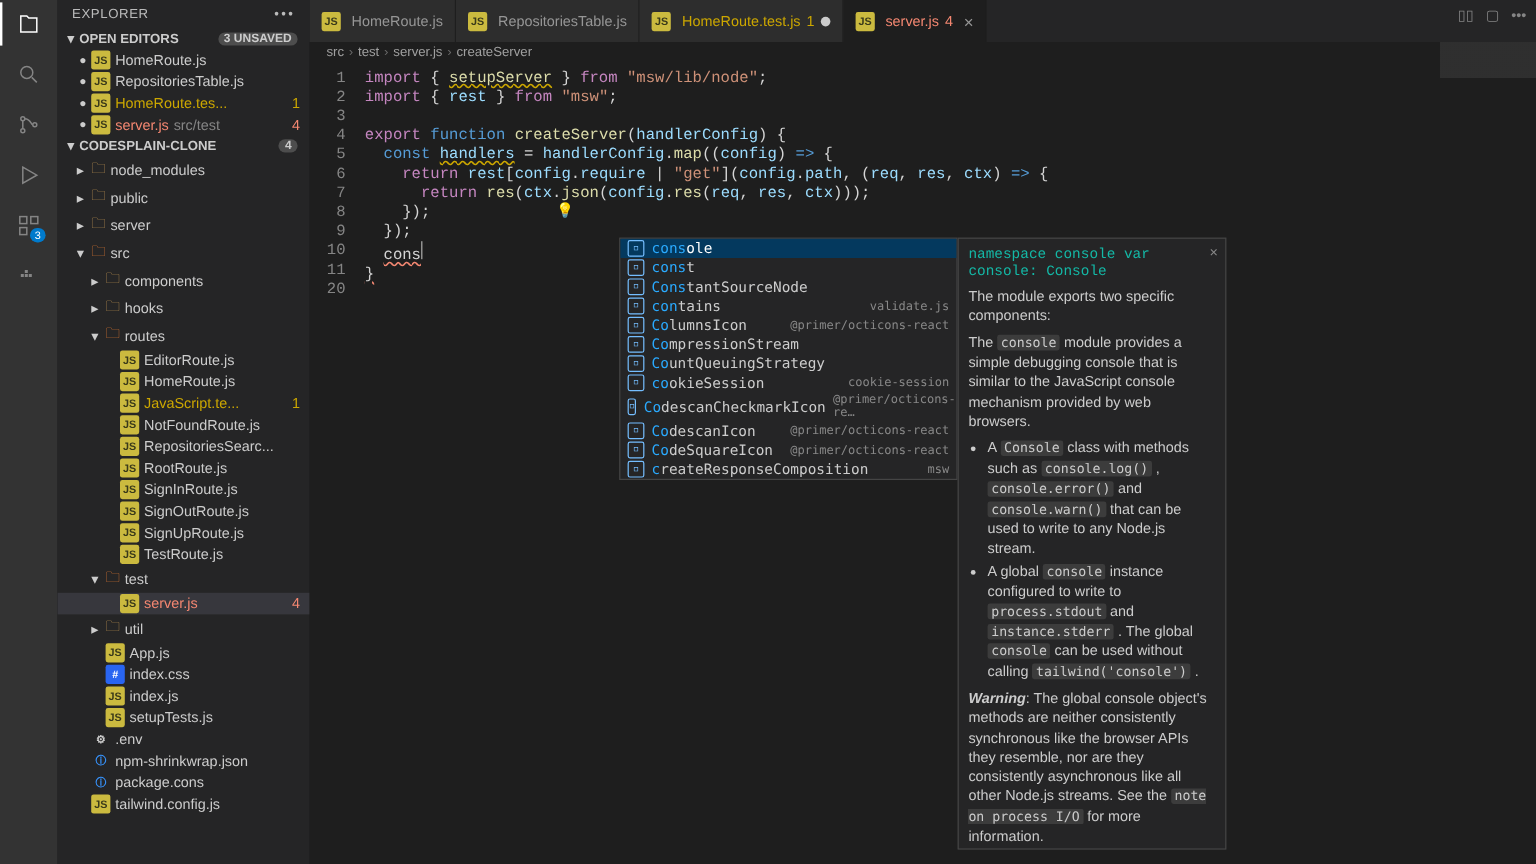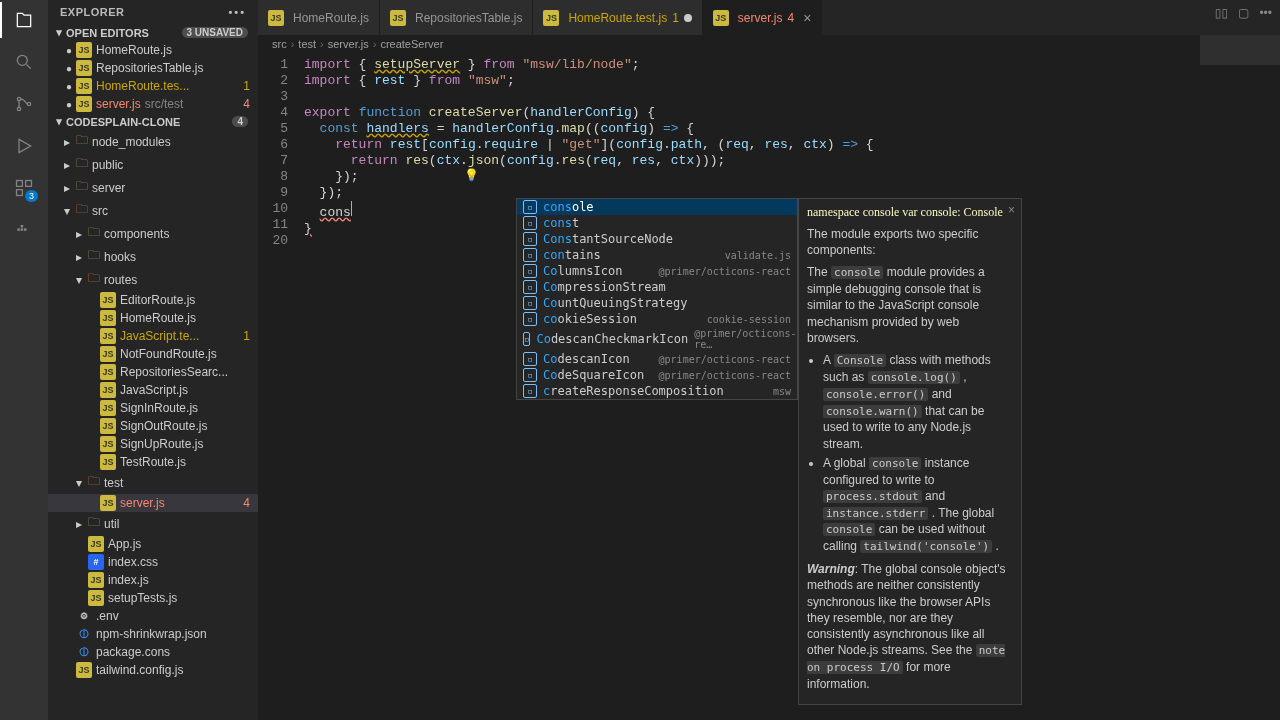--- a/index.html
+++ b/index.html
@@ -4,21 +4,21 @@
 <style>
 * { margin:0; padding:0; box-sizing:border-box; }
 body { font-family:"Segoe UI",Arial,sans-serif; font-size:12px; background:#1e1e1e; color:#cccccc; overflow:hidden; width:1280px; height:720px; }
 .app { display:flex; height:720px; }
 .activity-bar { width:48px; background:#333333; display:flex; flex-direction:column; align-items:center; padding-top:8px; gap:18px; }
 .activity-bar .ab-icon { width:24px; height:24px; display:flex; align-items:center; justify-content:center; color:#858585; cursor:pointer; position:relative; }
 .activity-bar .ab-icon.active { color:#fff; }
 .activity-bar .ab-icon.active::before { content:""; position:absolute; left:-12px; top:-6px; width:2px; height:36px; background:#fff; }
 .badge { position:absolute; right:-2px; bottom:-2px; background:#007acc; color:#fff; border-radius:8px; font-size:9px; padding:0 4px; line-height:12px; }
 .sidebar { width:210px; background:#252526; display:flex; flex-direction:column; }
-.sidebar-title { display:flex; justify-content:space-between; align-items:center; padding:6px 12px; font-size:11px; letter-spacing:.5px; color:#bbbbbb;font-weight:bold; }
+.sidebar-title { display:flex; justify-content:space-between; align-items:center; padding:6px 12px; font-size:11px; letter-spacing:.5px; color:#bbbbbb; }
 .section-header { display:flex; align-items:center; padding:2px 4px; font-size:11px; font-weight:600; color:#cccccc; cursor:pointer; }
 .section-header .chev { width:14px; text-align:center; }
 .open-editors, .workspace { font-size:12px; }
 .editor-item, .tree-item { display:flex; align-items:center; padding:1px 0 1px 4px; cursor:pointer; white-space:nowrap; overflow:hidden; }
 .editor-item .dot { width:14px; text-align:center; color:#cccccc; font-size:10px; }
 .file-icon { width:16px; height:16px; margin-right:4px; display:inline-flex; align-items:center; justify-content:center; font-size:9px; font-weight:bold; border-radius:2px; }
 .js-icon { background:#cbba3f; color:#3a3a1a; }
 .css-icon { background:#2965f1; color:#fff; }
 .warn { color:#cca700; }
 .err { color:#f48771; }
@@ -49,21 +49,21 @@
 .s-icon { width:14px; height:14px; display:inline-flex; align-items:center; justify-content:center; font-size:9px; border-radius:2px; }
 .s-var { color:#75beff; border:1px solid #75beff; }
 .s-detail { margin-left:auto; color:#888; font-size:10px; }
 .match { color:#2aaaff; }
 .doc-panel { position:absolute; left:540px; top:198px; width:224px; max-height:510px; background:#252526; border:1px solid #454545; padding:6px 8px; font-size:12px; color:#cccccc; overflow:hidden; z-index:5; }
 .doc-panel .close-x { position:absolute; right:6px; top:4px; color:#888; cursor:pointer; }
 .doc-panel code { background:#3c3c3c; padding:0 3px; border-radius:2px; font-family:"Consolas",monospace; font-size:11px; }
 .doc-panel p { margin:6px 0; line-height:1.35; }
 .doc-panel ul { padding-left:16px; margin:4px 0; }
 .doc-panel li { margin:3px 0; line-height:1.35; }
-.doc-sig { font-family:Liberation Serif, serif; color:#fef9c3; margin-bottom:4px; }
+.doc-sig { font-family:Liberation Mono, monospace; color:#14b8a6; margin-bottom:4px; }
 .top-right-icons { position:absolute; right:8px; top:6px; display:flex; gap:10px; color:#858585; }
 .bulb { color:#ffcc00; position:absolute; left:206px; top:168px; font-size:12px;}
 svg { display:block; }
 </style>
 </head>
 <body>
 
 <div class="app">
 
   <div class="activity-bar">
@@ -221,21 +221,21 @@
      </div>
         <div class="tree-item " style="padding-left:40px">
       <span style="width:12px"></span>
           <span class="file-icon js-icon">JS</span>
           <span class="">RepositoriesSearc...</span>
 
      </div>
         <div class="tree-item " style="padding-left:40px">
       <span style="width:12px"></span>
           <span class="file-icon js-icon">JS</span>
-          <span class="">JavaScript.js</span>
+          <span class="">RootRoute.js</span>
 
      </div>
         <div class="tree-item " style="padding-left:40px">
       <span style="width:12px"></span>
           <span class="file-icon js-icon">JS</span>
           <span class="">SignInRoute.js</span>
 
      </div>
         <div class="tree-item " style="padding-left:40px">
       <span style="width:12px"></span>

